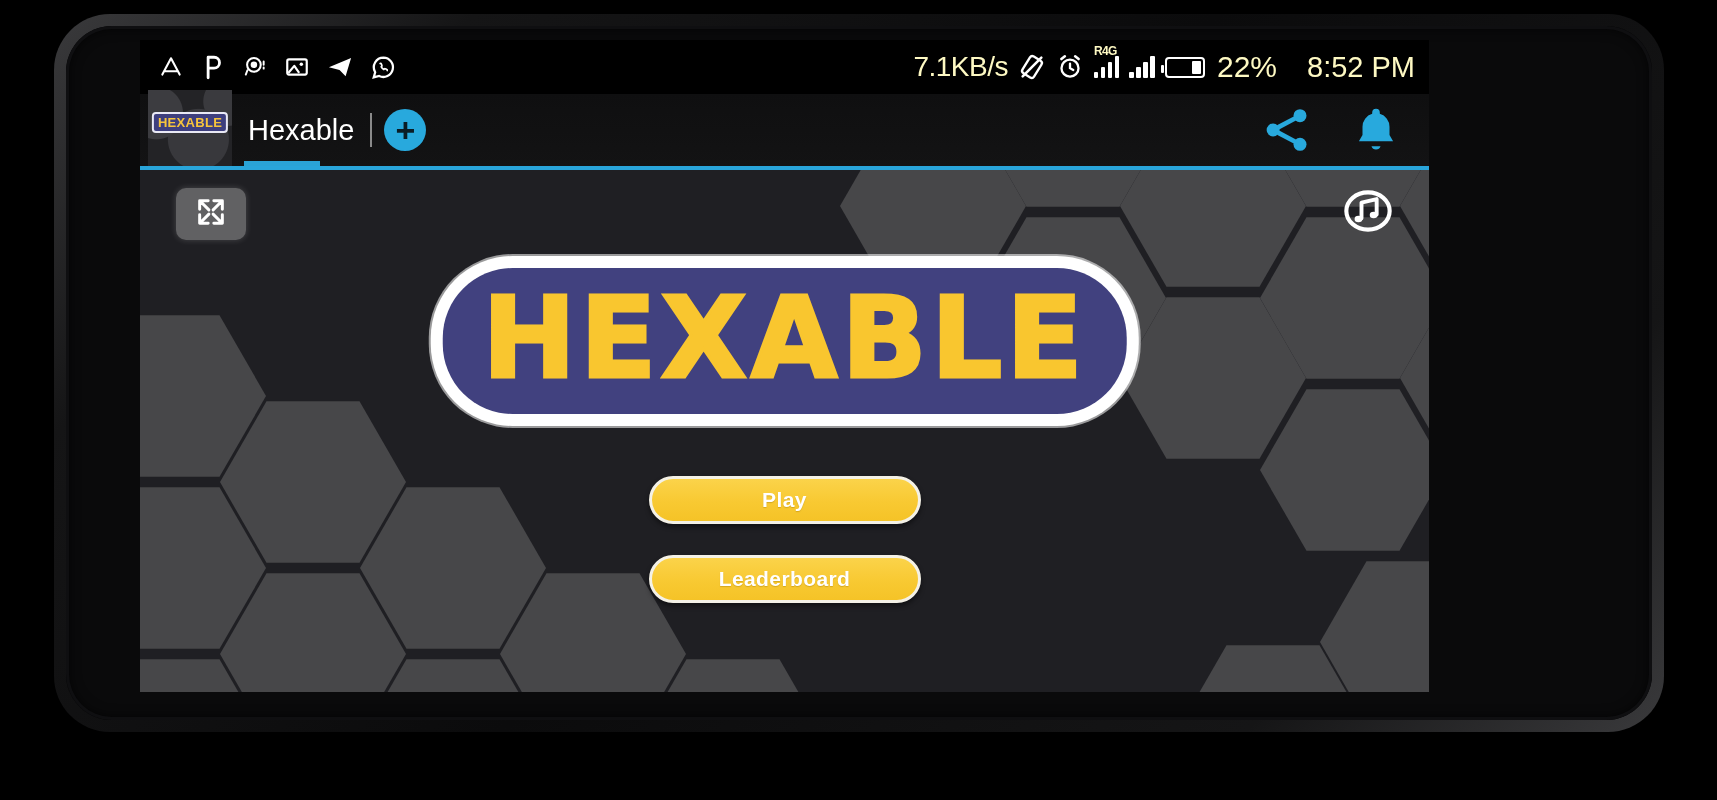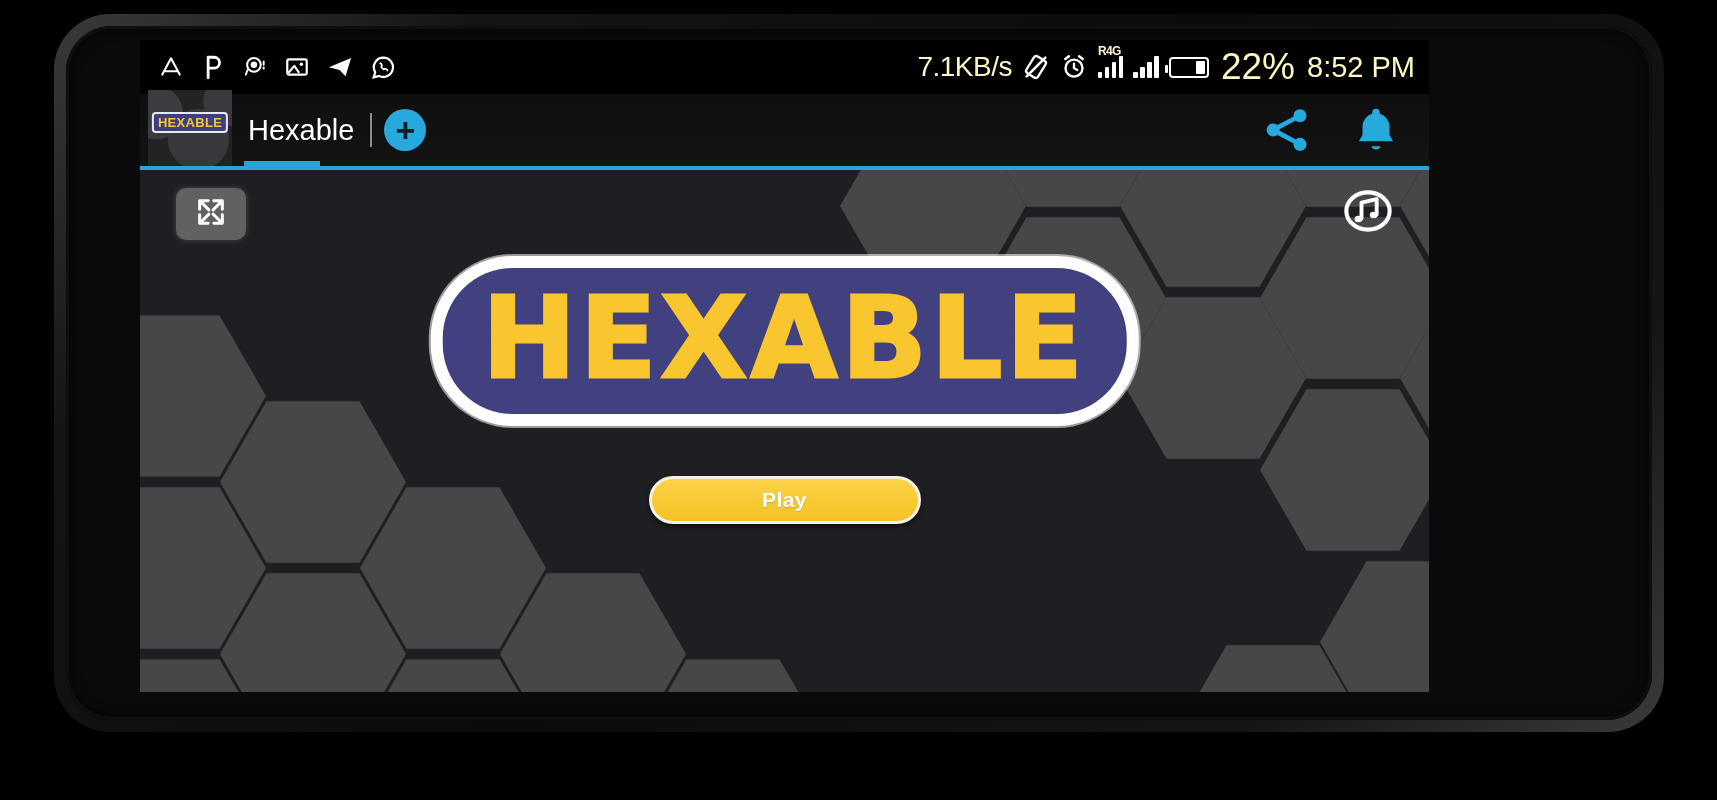--- a/index.html
+++ b/index.html
@@ -60,22 +60,22 @@
   #status-bar{
     position:absolute; left:0; top:0; width:100%; height:54px;
     background:#000; color:#fef9c3;
     display:flex; align-items:center; justify-content:space-between;
     padding:0 14px 0 18px;
   }
   .sb-left{ display:flex; align-items:center; gap:16px; }
   .sb-right{ display:flex; align-items:center; gap:10px; }
   .sb-icon{ display:flex; align-items:center; justify-content:center; }
   #net-speed{ font-size:28px; letter-spacing:-.5px; font-family:"Liberation Sans",sans-serif; }
-  #battery-percent{ font-size:37px; margin-left:2px; }
-  #clock-time{ font-size:29px; margin-left:2px; }
+  #battery-percent{ font-size:30px; margin-left:2px; }
+  #clock-time{ font-size:29px; margin-left:20px; }
   .bars{ display:flex; align-items:flex-end; gap:2.5px; height:22px; }
   .bars i{ display:block; width:4.5px; background:#fff; border-radius:1px; }
   .bars i:nth-child(1){ height:6px; }
   .bars i:nth-child(2){ height:11px; }
   .bars i:nth-child(3){ height:16px; }
   .bars i:nth-child(4){ height:22px; }
   .sig-group{ position:relative; display:flex; align-items:flex-start;text-decoration:underline; }
   .sig-label{
     position:absolute; top:-12px; left:0; font-size:12px; font-weight:bold;
     letter-spacing:-.6px; white-space:nowrap;
@@ -375,16 +375,19 @@
       </div>
 
       <div id="game-logo">
         <span id="game-logo-text">HEXABLE</span>
       </div>
 
       <div id="menu-buttons">
         <div class="menu-button">
           <span>Play</span>
         </div>
+        <div class="menu-button">
+          <span>Leaderboard</span>
+        </div>
       </div>
     </div>
   </div>
 </div>
 
 </body></html>

